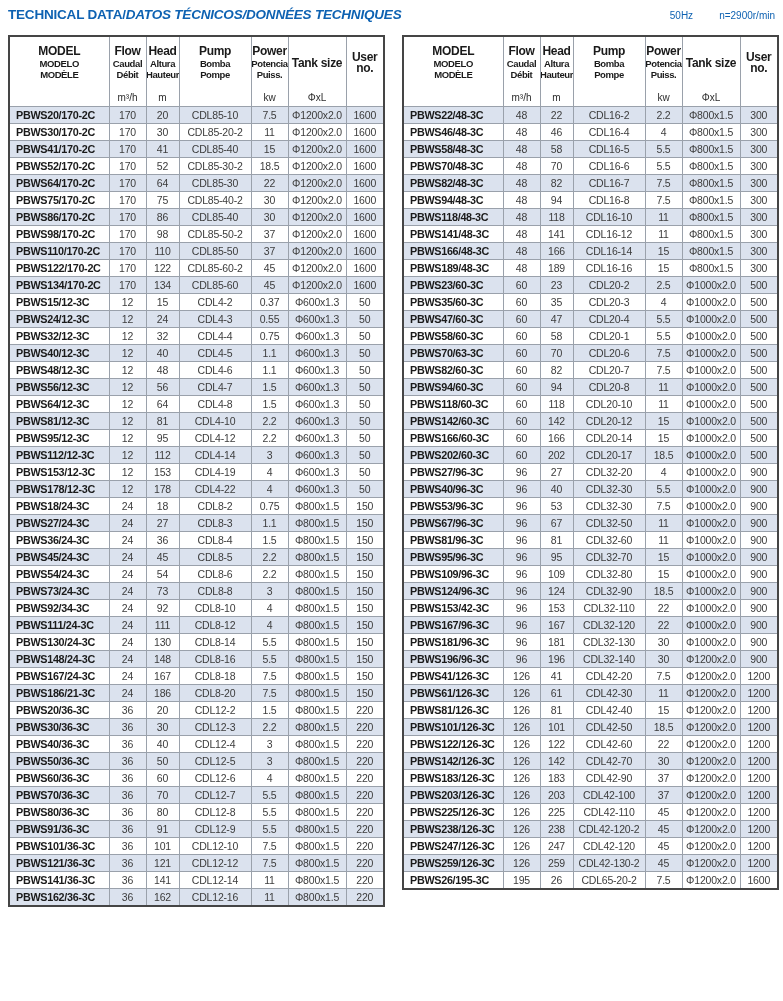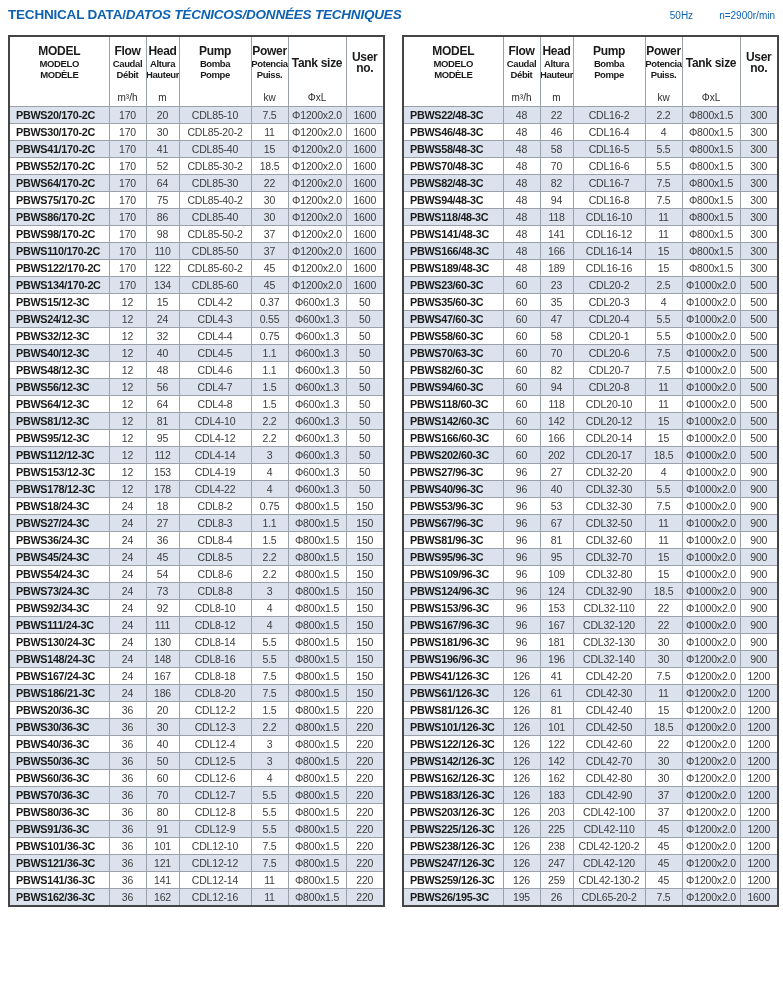--- a/index.html
+++ b/index.html
@@ -901,21 +901,21 @@
           <tr>
             <td class="model">PBWS124/96-3C</td>
             <td>96</td>
             <td>124</td>
             <td>CDL32-90</td>
             <td>18.5</td>
             <td>Φ1000x2.0</td>
             <td>900</td>
           </tr>
           <tr>
-            <td class="model">PBWS153/96-3C</td>
+            <td class="model">PBWS153/42-3C</td>
             <td>96</td>
             <td>153</td>
             <td>CDL32-110</td>
             <td>22</td>
             <td>Φ1000x2.0</td>
             <td>900</td>
           </tr>
           <tr>
             <td class="model">PBWS167/96-3C</td>
             <td>96</td>
@@ -986,29 +986,20 @@
             <td>CDL42-60</td>
             <td>22</td>
             <td>Φ1200x2.0</td>
             <td>1200</td>
           </tr>
           <tr>
             <td class="model">PBWS142/126-3C</td>
             <td>126</td>
             <td>142</td>
             <td>CDL42-70</td>
-            <td>30</td>
-            <td>Φ1200x2.0</td>
-            <td>1200</td>
-          </tr>
-          <tr>
-            <td class="model">PBWS162/126-3C</td>
-            <td>126</td>
-            <td>162</td>
-            <td>CDL42-80</td>
             <td>30</td>
             <td>Φ1200x2.0</td>
             <td>1200</td>
           </tr>
           <tr>
             <td class="model">PBWS183/126-3C</td>
             <td>126</td>
             <td>183</td>
             <td>CDL42-90</td>
             <td>37</td>

